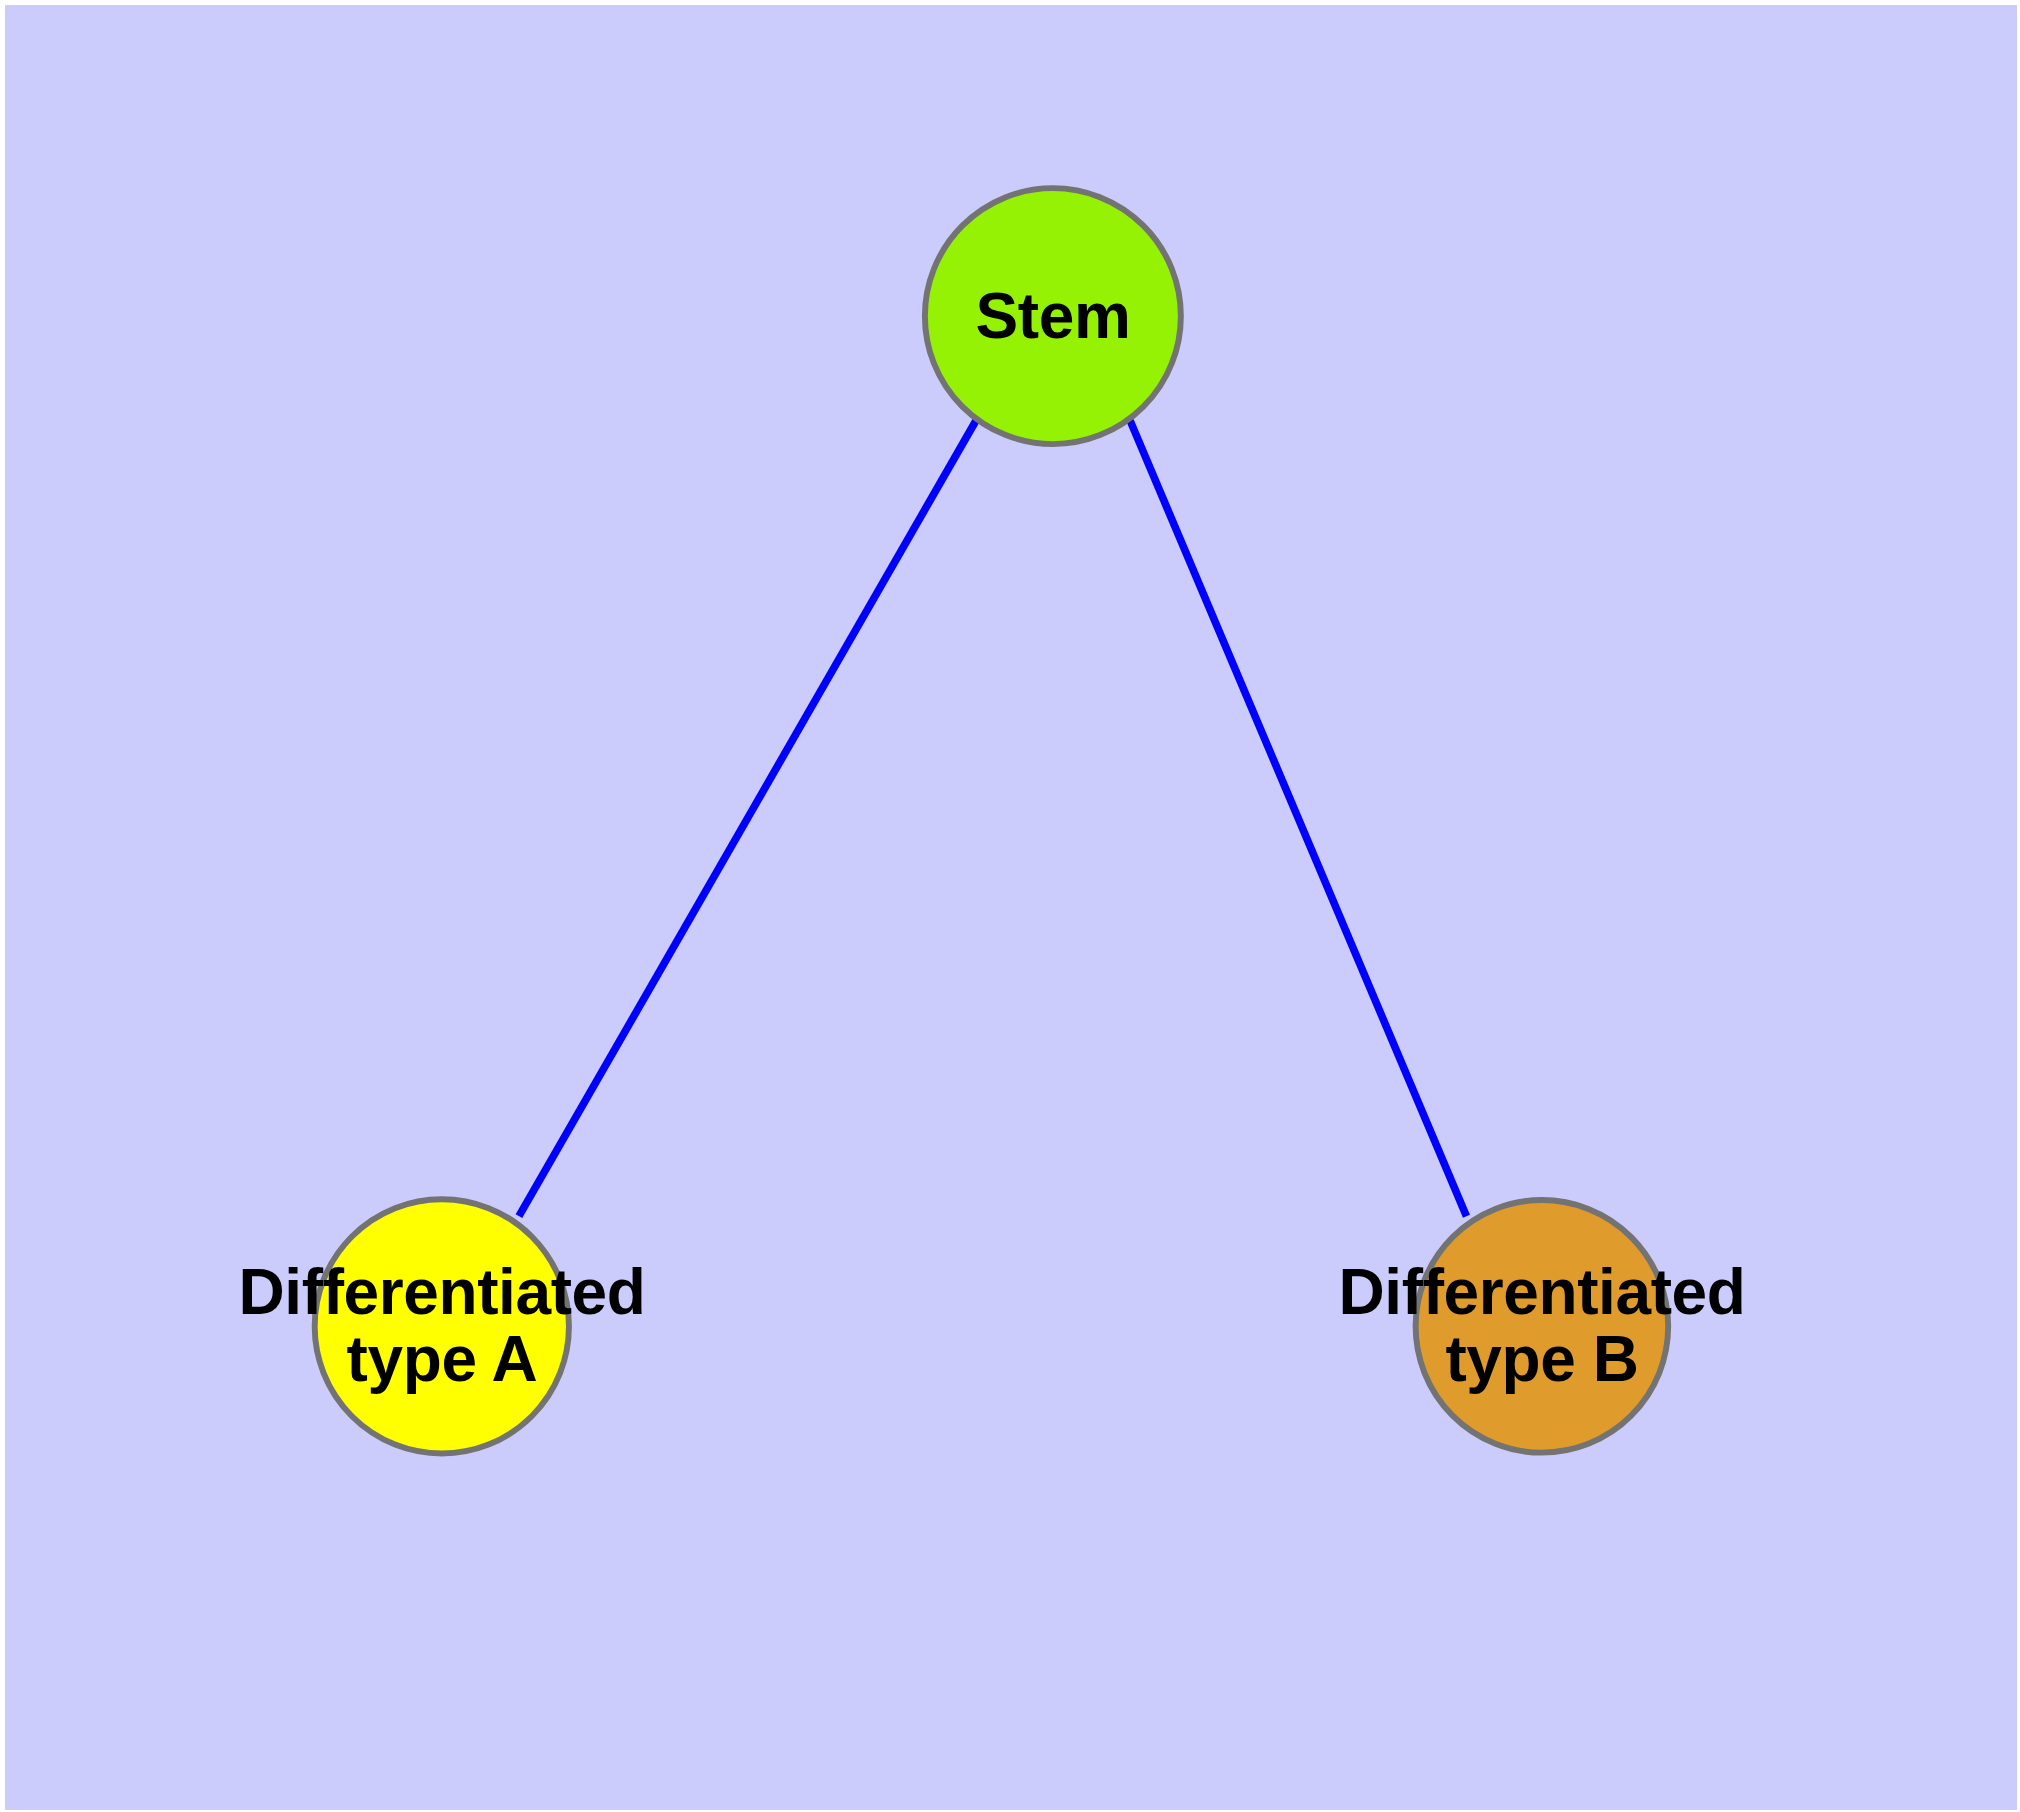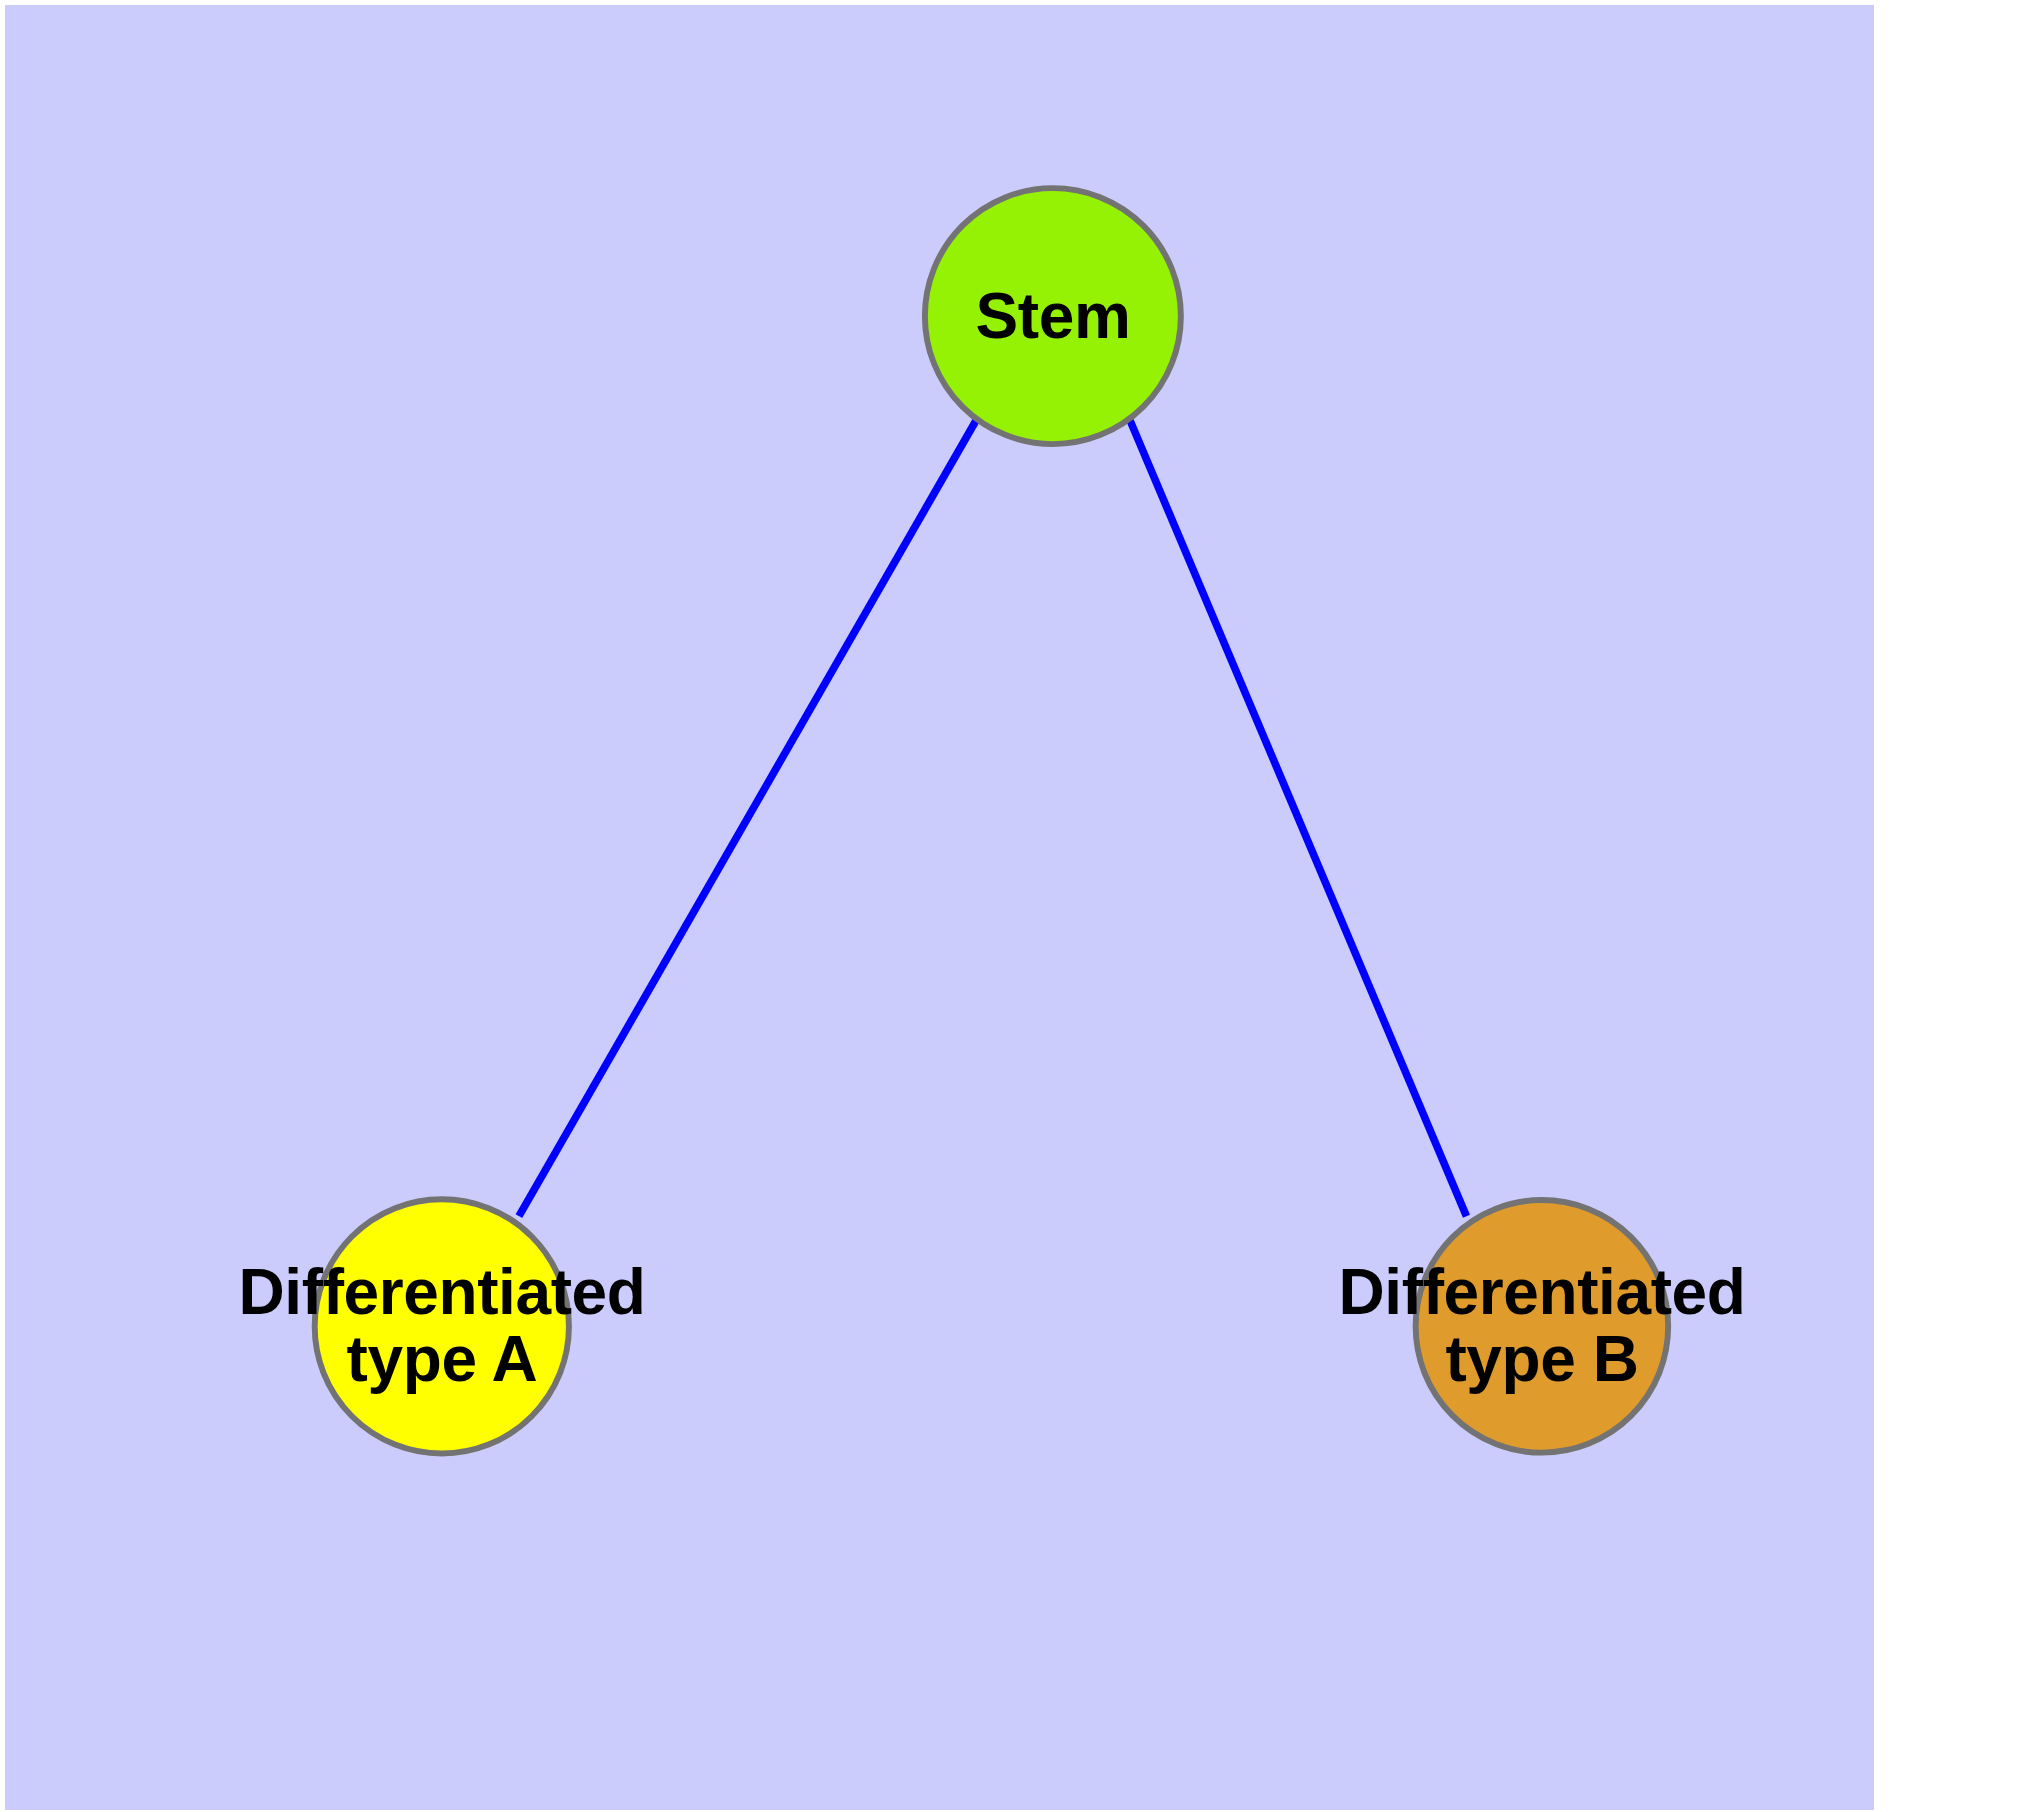--- a/index.html
+++ b/index.html
@@ -3,21 +3,21 @@
 <meta charset="utf-8">
 <title>Cell Differentiation Graph</title>
 <style>
   html, body {
     margin: 0;
     padding: 0;
     background: #ffffff;
   }
   #stage {
     position: relative;
-    width: 1874px;
+    width: 2017px;
     height: 1812px;
     background: #ffffff;
     overflow: hidden;
     font-family: "Liberation Sans", "DejaVu Sans", sans-serif;
   }
   #canvas-bg {
     position: absolute;
     left: 5.1px;
     top: 5.1px;
     width: 2014px;

